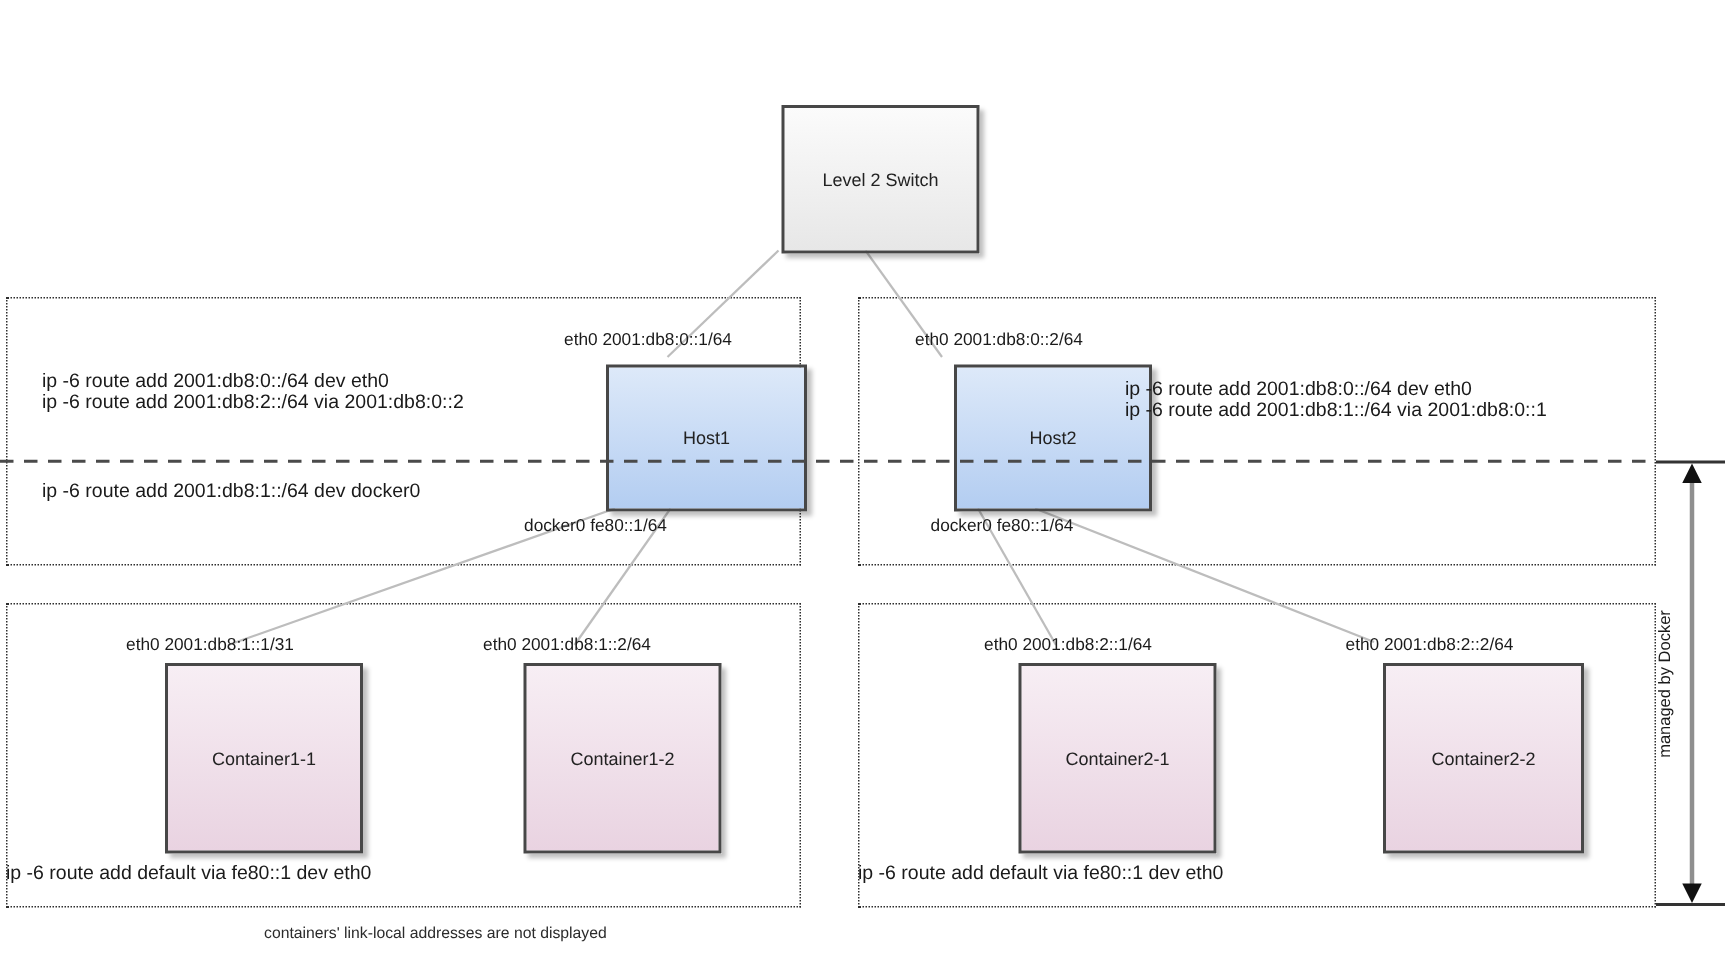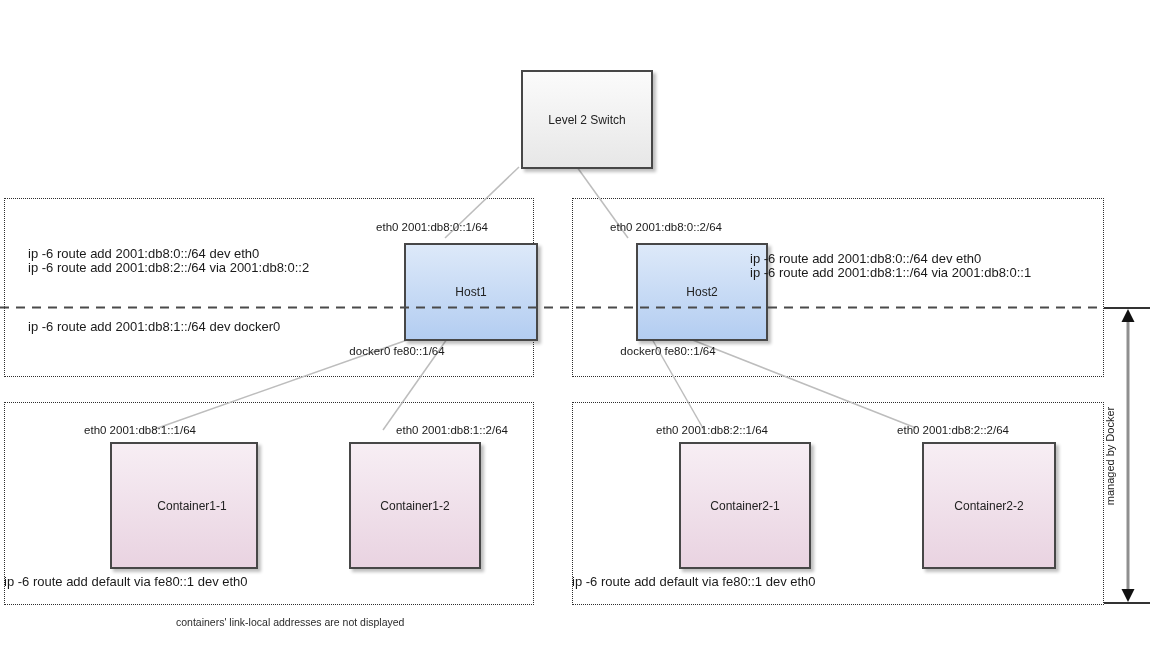--- a/index.html
+++ b/index.html
@@ -78,26 +78,26 @@
     <div>ip -6 route add 2001:db8:0::/64 dev eth0</div>
     <div>ip -6 route add 2001:db8:2::/64 via 2001:db8:0::2</div>
   </div>
   <div class="route-text" style="left:28px;top:320px;">ip -6 route add 2001:db8:1::/64 dev docker0</div>
 
   <div class="route-text" style="left:750px;top:252px;">
     <div>ip -6 route add 2001:db8:0::/64 dev eth0</div>
     <div>ip -6 route add 2001:db8:1::/64 via 2001:db8:0::1</div>
   </div>
 
-  <div class="iface-label" style="left:10px;top:424px;">eth0 2001:db8:1::1/64</div>
-  <div class="box box-container" style="left:74px;top:442px;width:128px;height:123px;padding-left:16px;">
+  <div class="iface-label" style="left:10px;top:424px;">eth0 2001:db8:1::1/31</div>
+  <div class="box box-container" style="left:74px;top:442px;width:128px;height:123px;">
     <span>Container1-1</span>
   </div>
 
-  <div class="iface-label" style="left:248px;top:424px;text-align:right;">eth0 2001:db8:1::2/64</div>
+  <div class="iface-label" style="left:248px;top:424px;">eth0 2001:db8:1::2/64</div>
   <div class="box box-container" style="left:313px;top:442px;width:128px;height:123px;">
     <span>Container1-2</span>
   </div>
 
   <div class="iface-label" style="left:582px;top:424px;">eth0 2001:db8:2::1/64</div>
   <div class="box box-container" style="left:643px;top:442px;width:128px;height:123px;">
     <span>Container2-1</span>
   </div>
 
   <div class="iface-label" style="left:823px;top:424px;">eth0 2001:db8:2::2/64</div>

